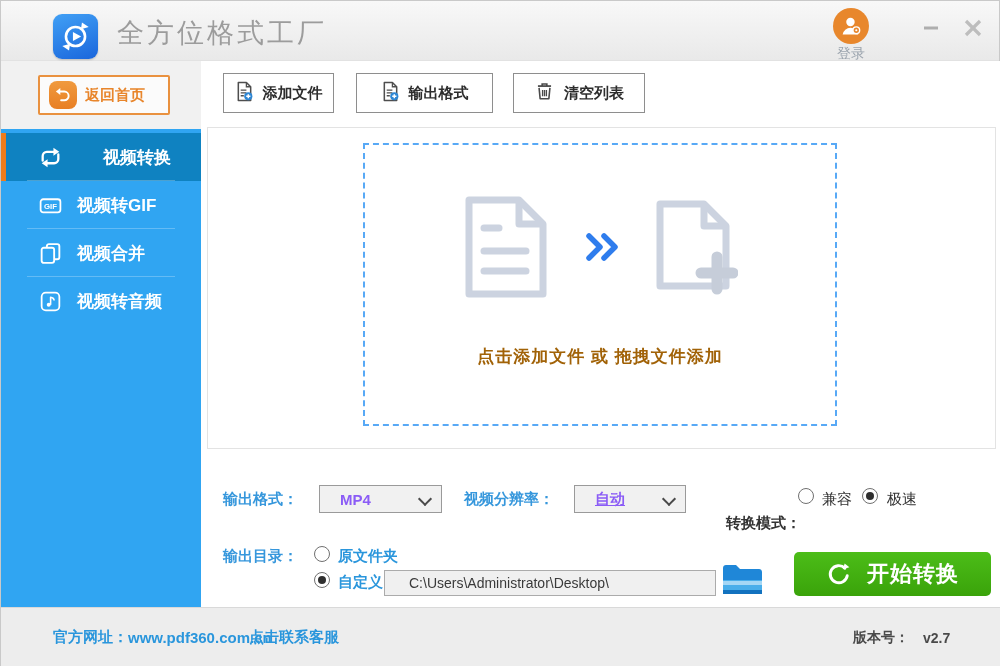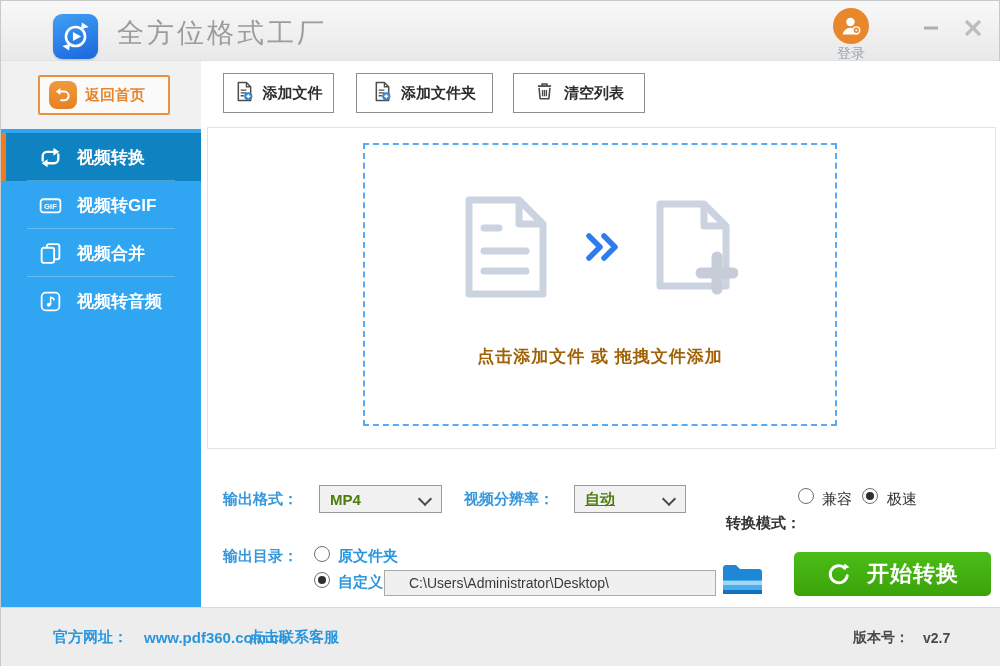--- a/index.html
+++ b/index.html
@@ -29,60 +29,60 @@
               border-radius:2px; background:#fbfbfb; display:flex; align-items:center; cursor:pointer; }
   .back-ic { width:28px; height:28px; border-radius:8px; background:linear-gradient(#f09a3e,#e87f24);
              margin:0 8px 0 9px; display:flex; align-items:center; justify-content:center; }
   .back-label { color:#e8862c; font-size:15px; font-weight:bold; }
   .nav { position:absolute; left:0; top:72px; width:100%; }
   .nav-item { position:relative; height:48px; display:flex; align-items:center; padding-left:36px;
               color:#fff; font-size:17px; font-weight:bold; cursor:pointer; }
   .nav-item .nicon { width:26px; height:26px; margin-right:14px; display:flex; align-items:center; justify-content:center; }
   .nav-item:not(:last-child)::after { content:""; position:absolute; left:26px; right:26px; bottom:0; height:1px;
               background:rgba(255,255,255,.25); }
-  .nav-item.active { background:#0f82c1; }
+  .nav-item.active { background:#0f82c1;gap:26px; }
   .nav-item.active::before { content:""; position:absolute; left:0; top:0; width:5px; height:100%; background:#ef7c1b; }
 
   
   .content { position:absolute; left:200px; top:60px; width:800px; height:546px; background:#fff; }
   .tbtn { position:absolute; top:12px; height:40px; border:1px solid #8e8e8e; background:#fff;
           display:flex; align-items:center; justify-content:center; gap:9px; font-size:15px; font-weight:bold;
           color:#2d2d2d; cursor:pointer; }
   .tbtn.add-file { left:22px; width:111px; }
   .tbtn.add-folder { left:155px; width:137px; }
   .tbtn.clear { left:312px; width:132px; }
 
   .list-panel { position:absolute; left:6px; top:66px; width:789px; height:322px; border:1px solid #e3e3e3; background:#fff; }
   .drop-zone { position:absolute; left:155px; top:15px; width:474px; height:283px; border:2px dashed #58a9f6; cursor:pointer; }
   .dz-icons { display:flex; align-items:center; justify-content:center; gap:34px; margin-top:50px; }
   .dz-hint { text-align:center; margin-top:42px; font-size:17px; font-weight:bold; color:#a16207; letter-spacing:1px; }
 
   .blue-label { position:absolute; font-size:15px; font-weight:bold; color:#3697dc; }
   .dark-label { position:absolute; font-size:15px; font-weight:bold; color:#333; }
   .select { position:absolute; height:28px; background:#f1f1f1; border:1px solid #9a9a9a; display:flex;
-            align-items:center; padding-left:10px; font-size:15px; font-weight:bold; color:#4d7c0f; cursor:pointer; }
+            align-items:center; padding-left:20px; font-size:15px; font-weight:bold; color:#8b5cf6; cursor:pointer; }
   .select::after { content:""; position:absolute; right:11px; top:8px; width:8px; height:8px;
             border-right:2px solid #4a4a4a; border-bottom:2px solid #4a4a4a; transform:rotate(45deg); }
   .radio { position:absolute; width:16px; height:16px; border:1px solid #707070; border-radius:50%; background:#fff; cursor:pointer; }
   .radio.checked::after { content:""; position:absolute; left:3px; top:3px; width:8px; height:8px; border-radius:50%; background:#2f2f2f; }
   .radio-label { position:absolute; font-size:15px; cursor:pointer; }
   .radio-label.dark { color:#333; }
   .radio-label.blue { color:#2a96dc; font-weight:bold; }
 
   .path-input { position:absolute; left:183px; top:509px; width:332px; height:26px; background:#f0f0f0;
                 border:1px solid #ababab; font-size:14px; color:#3a3a3a; padding:0 24px; font-family:inherit; }
   .folder-btn { position:absolute; left:520px; top:499px; width:44px; height:38px; cursor:pointer; background:none; border:none; }
   .start-btn { position:absolute; left:593px; top:491px; width:197px; height:44px; border:none; border-radius:5px;
                background:linear-gradient(#4cbd18,#3aa30a); color:#fff; font-size:22px; font-weight:bold;
                display:flex; align-items:center; justify-content:center; gap:15px; cursor:pointer; font-family:inherit;
                letter-spacing:1px; }
 
   
   .footer { position:absolute; left:0; top:606px; width:1000px; height:60px; background:#ededed; border-top:1px solid #d9d9d9; }
-  .footer-left { position:absolute; left:52px; top:0; height:100%; display:flex; align-items:center; gap:16px; }
+  .footer-left { position:absolute; left:52px; top:0; height:100%; display:flex; align-items:center; gap:0; }
   .site-label, .site-url { font-size:15px; font-weight:bold; color:#2a96dc; }
   .site-url { cursor:pointer; }
   .contact { position:absolute; left:248px; top:0; height:100%; display:flex; align-items:center;
              font-size:15px; font-weight:bold; color:#2a96dc; cursor:pointer;font-family:Liberation Serif, serif; }
   .version { position:absolute; left:852px; top:0; height:100%; display:flex; align-items:center; gap:14px;
              font-size:14px; font-weight:bold; color:#4a4a4a; }
 </style>
 </head>
 <body>
 
@@ -195,21 +195,21 @@
     <button class="tbtn add-folder">
       <span>
         <svg width="19" height="21" viewBox="0 0 20 22">
           <path d="M3.5 1.5h8.5l4.5 4.5v14.5H3.5z" fill="#fff" stroke="#4e4e4e" stroke-width="1.6" stroke-linejoin="round"></path>
           <path d="M12 1.5V6h4.5" fill="none" stroke="#4e4e4e" stroke-width="1.4"></path>
           <path d="M6 9.5h6M6 12.5h6M6 15.5h3.3" stroke="#4e4e4e" stroke-width="1.4"></path>
           <circle cx="14" cy="16" r="4.3" fill="#2e86d3"></circle>
           <path d="M14 13.8v4.4M11.8 16h4.4" stroke="#fff" stroke-width="1.6"></path>
         </svg>
       </span>
-      <span>添加文件夹</span>
+      <span>输出格式</span>
     </button>
     <button class="tbtn clear">
       <span>
         <svg width="21" height="21" viewBox="0 0 24 24">
           <line x1="4.5" y1="5.8" x2="19.5" y2="5.8" stroke="#4a4a4a" stroke-width="2"></line>
           <path d="M9.3 5.6V3.4h5.4v2.2" fill="none" stroke="#4a4a4a" stroke-width="1.8"></path>
           <path d="M5.8 7.8 7 20.2h10L18.2 7.8" fill="none" stroke="#4a4a4a" stroke-width="1.8" stroke-linejoin="round"></path>
           <path d="M9.8 10.2v7.3M12 10.2v7.3M14.2 10.2v7.3" stroke="#4a4a4a" stroke-width="1.5"></path>
         </svg>
       </span>

